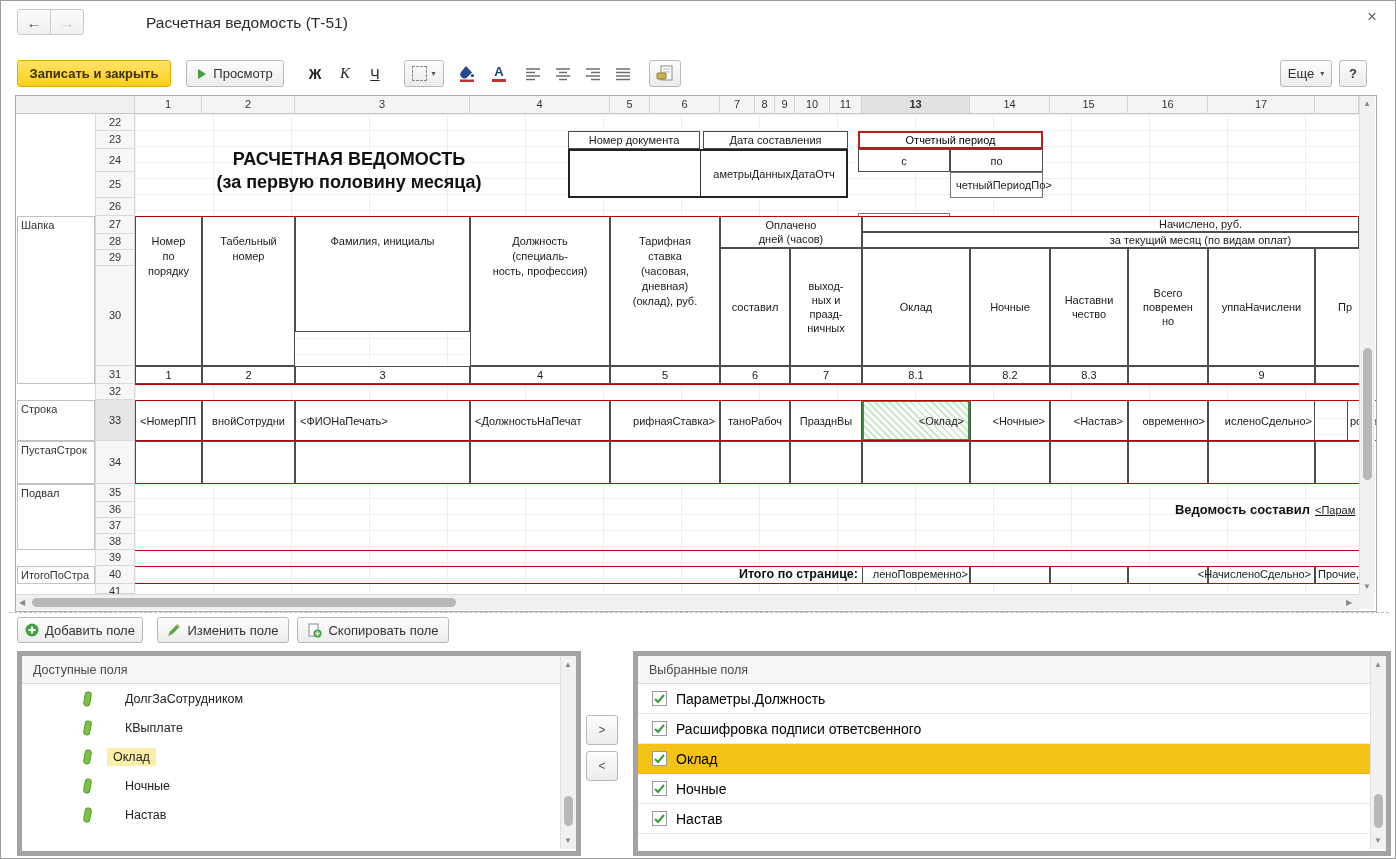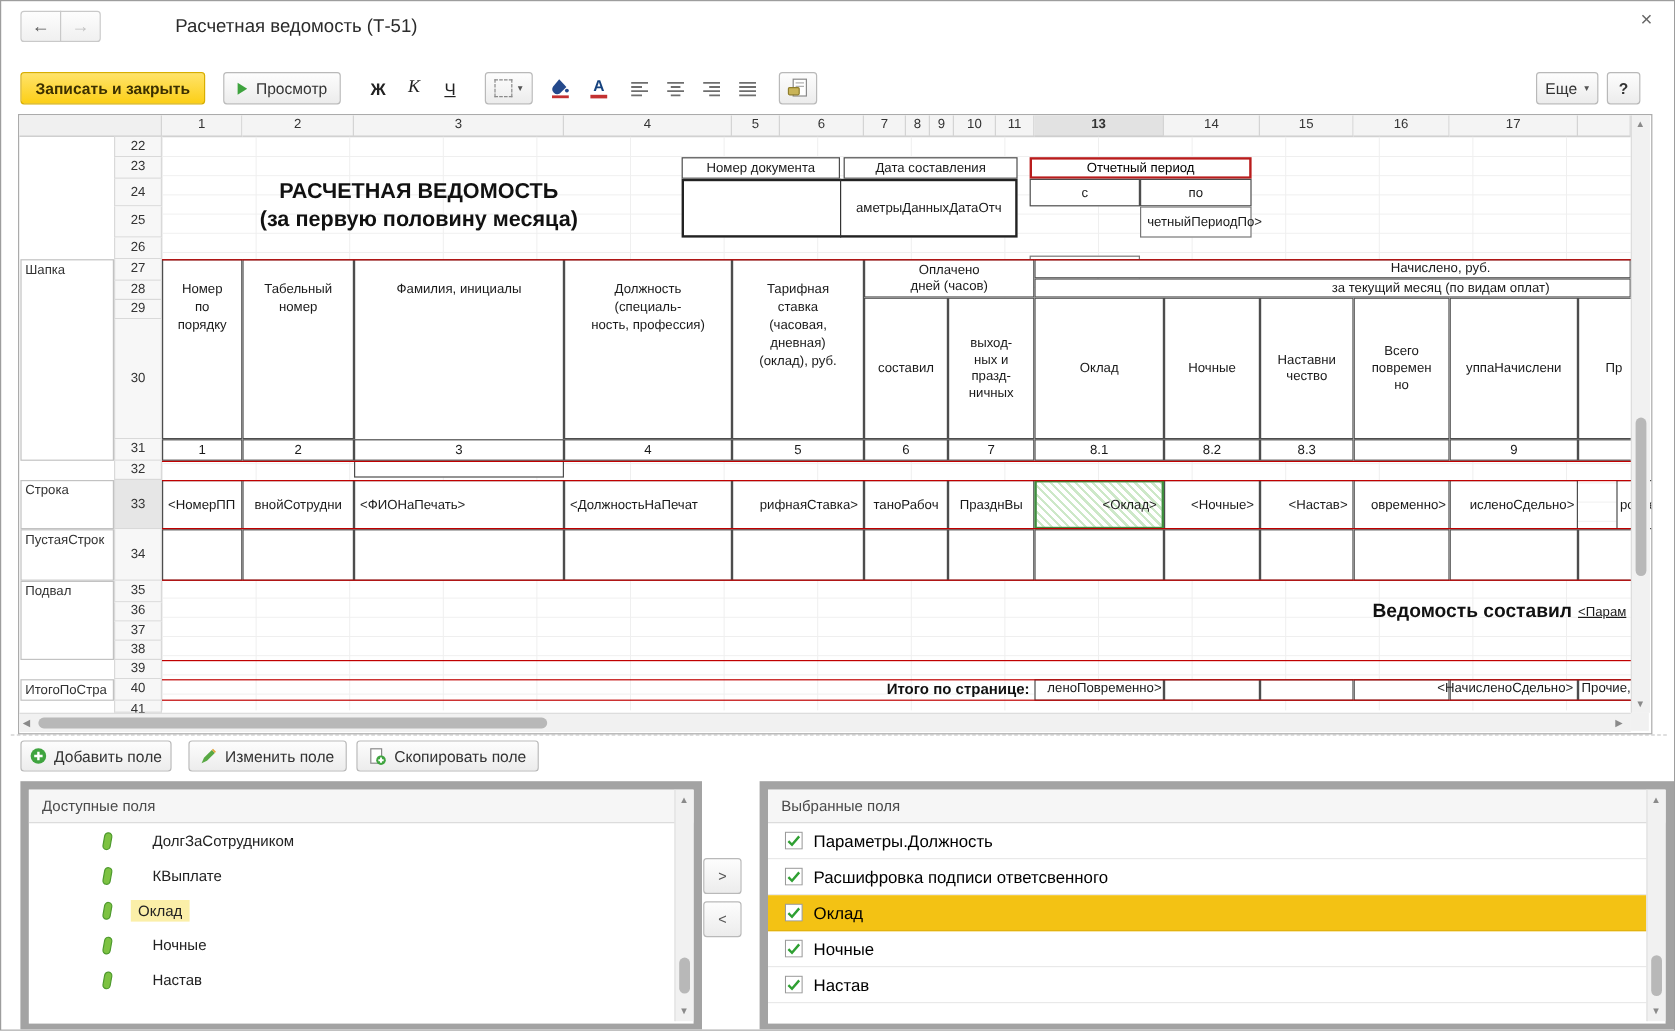--- a/index.html
+++ b/index.html
@@ -35,21 +35,21 @@
   .jr{justify-content:flex-end;text-align:right;padding-right:4px;white-space:nowrap;}
   .redline{position:absolute;left:119px;width:1224px;height:1px;background:#c00000;z-index:6;}
   .greencell{position:absolute;box-sizing:border-box;border:2px solid #3e8e3e;z-index:5;
              background:repeating-linear-gradient(45deg,#ffffff 0 3px,#cde8c8 3px 5px);
              display:flex;align-items:center;justify-content:flex-end;padding-right:4px;
              font-size:11px;color:#222;}
   .sb{position:absolute;background:#f1f1f1;}
   .sbthumb{position:absolute;background:#b8b8b8;border-radius:7px;}
   .sbarr{position:absolute;font-size:8px;color:#8a8a8a;line-height:10px;text-align:center;}
   
-  .panel{position:absolute;border:7px solid #a3a3a3;background:#fff;overflow:hidden;}
+  .panel{position:absolute;border:5px solid #a3a3a3;background:#fff;overflow:hidden;}
   .panel-hdr{height:27px;background:#f6f6f6;border-bottom:1px solid #dcdcdc;display:flex;align-items:center;
              padding-left:11px;font-size:12.5px;color:#4a4a4a;}
   .pitem{height:29px;display:flex;align-items:center;}
   .pitem-label{font-size:12.5px;color:#222;margin-left:32px;}
   .hl-pale{background:#fbefa8;padding:2px 6px;margin-left:14px !important;}
   .citem{height:29px;display:flex;align-items:center;border-bottom:1px solid #e9e9e9;padding-left:14px;gap:9px;}
   .citem-label{font-size:14px;color:#000000;}
   .citem.hl{background:#f3c214;border-bottom:1px solid #e3b30e;}
   .mini{font-size:12px;color:#555;}
 </style>
@@ -216,21 +216,21 @@
     <div class="tc vc" style="left:934px;top:53px;width:93px;height:23px;">по</div>
     <div class="tc vc jl" style="left:842px;top:76px;width:92px;height:27px;border-color:#777;margin-top:41px;">четныйПерио</div>
     <div class="tc" style="left:934px;top:76px;width:93px;height:26px;border-color:#777;"></div>
     <div class="abs vc jl" style="left:936px;top:76px;width:158px;height:26px;font-size:11px;color:#1a1a1a;">четныйПериодПо&gt;</div>
 
     <div class="tc vt" style="left:119px;top:120px;width:67px;height:150px;">Номер
 по
 порядку</div>
     <div class="tc vt" style="left:186px;top:120px;width:93px;height:150px;">Табельный
 номер</div>
-    <div class="tc vt" style="left:279px;top:120px;width:175px;height:182px;">Фамилия, инициалы</div>
+    <div class="tc vt" style="left:279px;top:120px;width:175px;height:116px;">Фамилия, инициалы</div>
     <div class="tc vt" style="left:454px;top:120px;width:140px;height:150px;">Должность
 (специаль-
 ность, профессия)</div>
     <div class="tc vt" style="left:594px;top:120px;width:110px;height:150px;">Тарифная
 ставка
 (часовая,
 дневная)
 (оклад), руб.</div>
     <div class="tc vc" style="left:704px;top:120px;width:142px;height:32px;line-height:14px;">Оплачено
 дней (часов)</div>
@@ -286,21 +286,21 @@
     <div class="tc" style="left:594px;top:345px;width:110px;height:43px;"></div>
     <div class="tc" style="left:704px;top:345px;width:70px;height:43px;"></div>
     <div class="tc" style="left:774px;top:345px;width:72px;height:43px;"></div>
     <div class="tc" style="left:846px;top:345px;width:108px;height:43px;"></div>
     <div class="tc" style="left:954px;top:345px;width:80px;height:43px;"></div>
     <div class="tc" style="left:1034px;top:345px;width:78px;height:43px;"></div>
     <div class="tc" style="left:1112px;top:345px;width:80px;height:43px;"></div>
     <div class="tc" style="left:1192px;top:345px;width:107px;height:43px;"></div>
     <div class="tc" style="left:1299px;top:345px;width:60px;height:43px;"></div>
 
-    <div class="abs" style="left:850px;top:406px;width:444px;height:16px;font-size:16px;font-weight:bold;color:#111;text-align:right;line-height:16px;">Ведомость составил</div>
+    <div class="abs" style="left:850px;top:406px;width:444px;height:16px;font-size:13px;font-weight:bold;color:#111;text-align:right;line-height:16px;">Ведомость составил</div>
     <div class="abs" style="left:1299px;top:406px;width:60px;height:16px;font-size:11px;color:#1a1a1a;text-decoration:underline;line-height:16px;overflow:hidden;white-space:nowrap;">&lt;Парам</div>
 
     <div class="tc" style="left:846px;top:470px;width:108px;height:18px;"></div>
     <div class="tc" style="left:954px;top:470px;width:80px;height:18px;"></div>
     <div class="tc" style="left:1034px;top:470px;width:78px;height:18px;"></div>
     <div class="tc" style="left:1112px;top:470px;width:80px;height:18px;"></div>
     <div class="tc" style="left:1192px;top:470px;width:107px;height:18px;"></div>
     <div class="tc" style="left:1299px;top:470px;width:60px;height:18px;"></div>
     <div class="abs" style="left:450px;top:470px;width:392px;height:18px;font-size:12.5px;font-weight:bold;color:#111;text-align:right;line-height:17px;z-index:3;">Итого по странице:</div>
     <div class="abs" style="left:846px;top:470px;width:106px;height:18px;font-size:11px;color:#1a1a1a;text-align:right;line-height:17px;overflow:hidden;white-space:nowrap;z-index:3;">леноПовременно&gt;</div>

